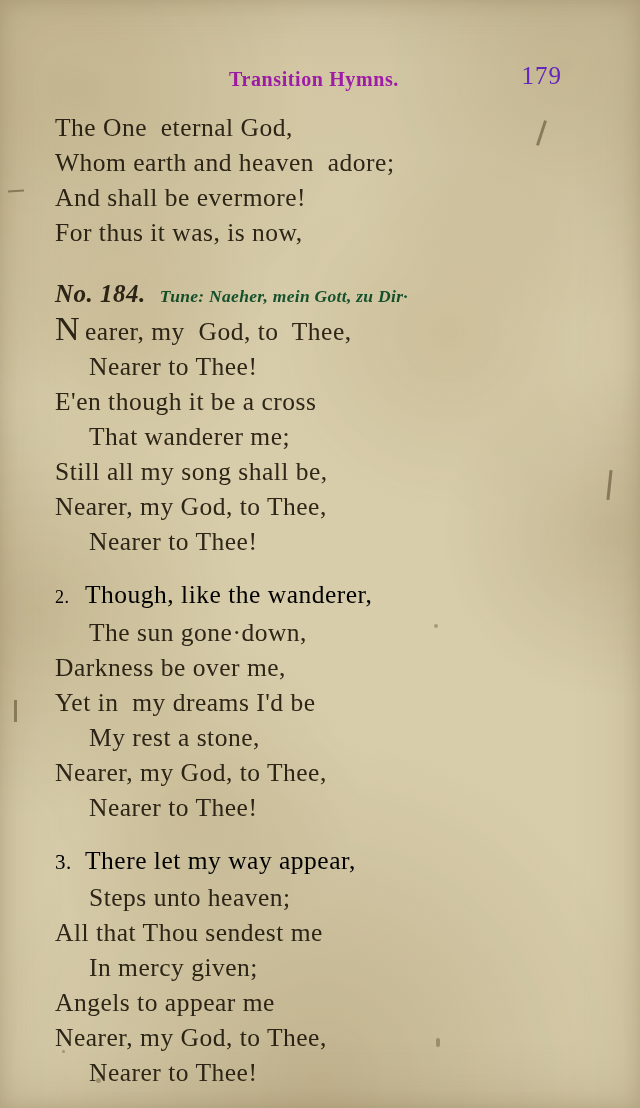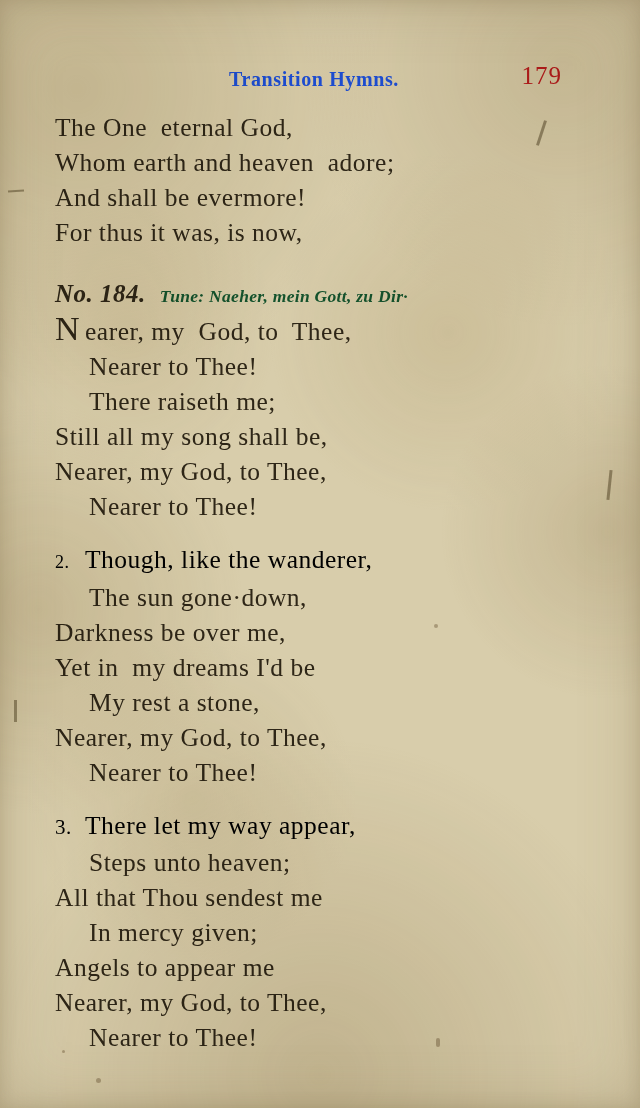--- a/index.html
+++ b/index.html
@@ -62,29 +62,29 @@
   }
   .running-title {
     position: absolute;
     left: 0;
     right: 12px;
     text-align: center;
     font-family: "Liberation Serif", serif;
     font-weight: bold;
     font-size: 20px;
     letter-spacing: 0.6px;
-    color: #1d4ed8;
+    color: #a21caf;
   }
   .page-number {
     position: absolute;
     right: 78px;
     top: -6px;
     font-size: 25px;
     letter-spacing: 1px;
-    color: #b91c1c;
+    color: #6d28d9;
   }
 
   .content {
     position: absolute;
     left: 55px;
     right: 55px;
     top: 110px;
   }
 
   .verse-block {
@@ -193,21 +193,22 @@
       <span class="hymn-no">No. 184.</span>
       <span class="hymn-tune">Tune: Naeher, mein Gott, zu Dir·</span>
     </div>
 
     <div class="stanza first">
       <div class="first-line-wrap">
         <span class="dropcap">N</span>
         <div class="dropcap-line">earer, my  God, to  Thee,</div>
       </div>
       <div class="line indent-1">Nearer to Thee!</div>
-      <div class="line indent-1">There raiseth me;</div>
+      <div class="line">E'en though it be a cross</div>
+      <div class="line indent-1">That wanderer me;</div>
       <div class="line">Still all my song shall be,</div>
       <div class="line">Nearer, my God, to Thee,</div>
       <div class="line indent-1">Nearer to Thee!</div>
     </div>
 
     <div class="stanza">
       <div class="numbered-line"><span class="stanza-num">2.</span><span>Though, like the wanderer,</span></div>
       <div class="line indent-1">The sun gone·down,</div>
       <div class="line">Darkness be over me,</div>
       <div class="line">Yet in  my dreams I'd be</div>

